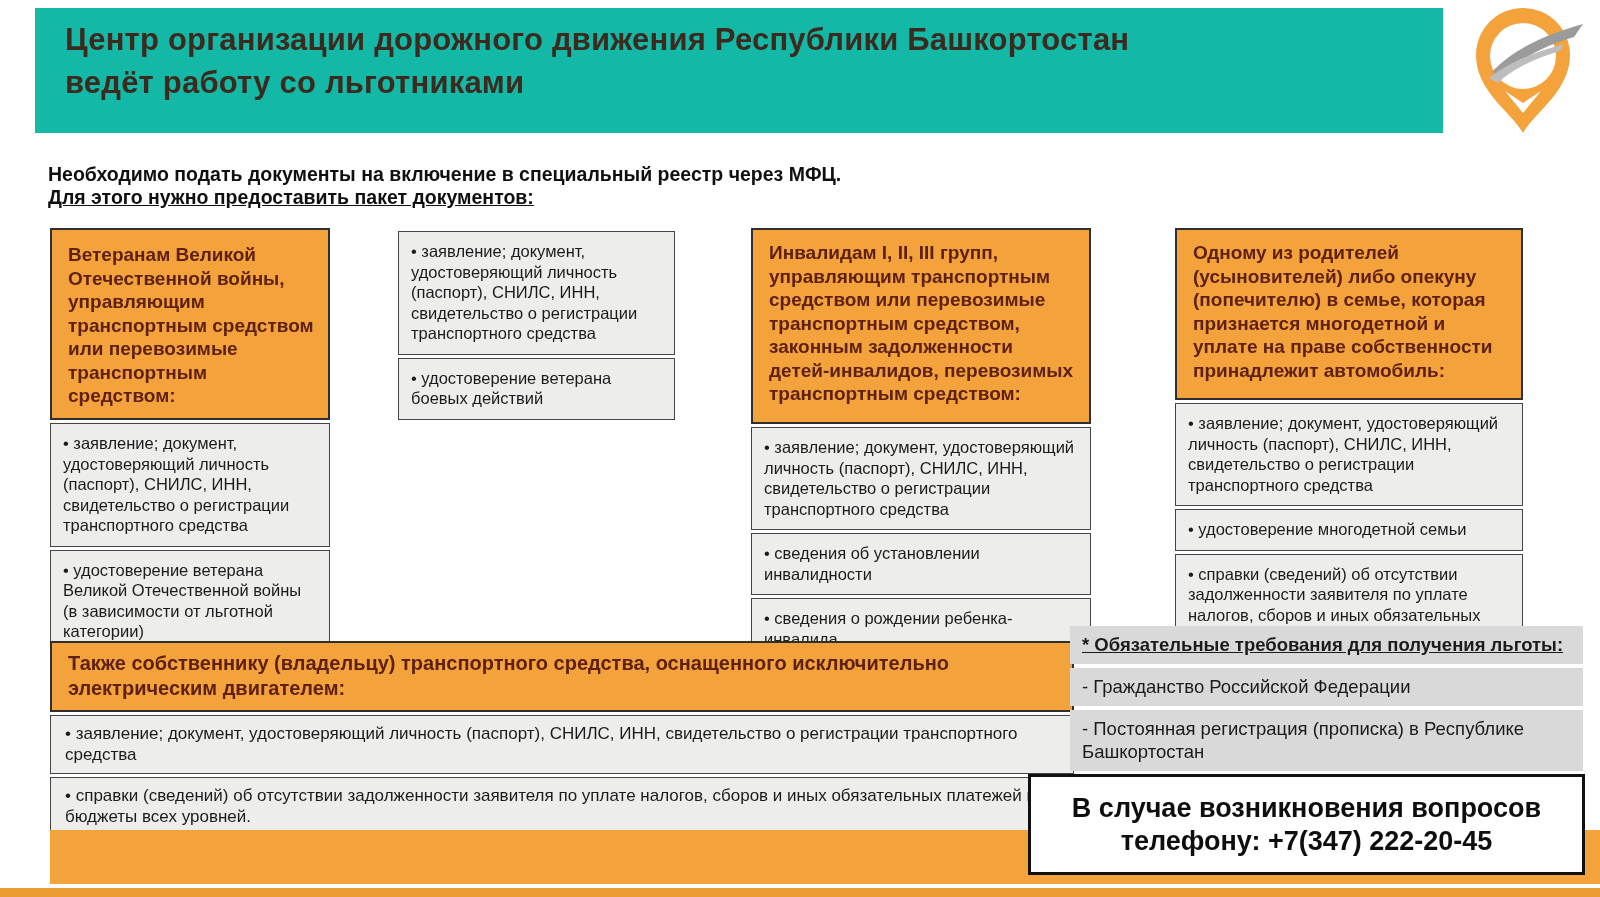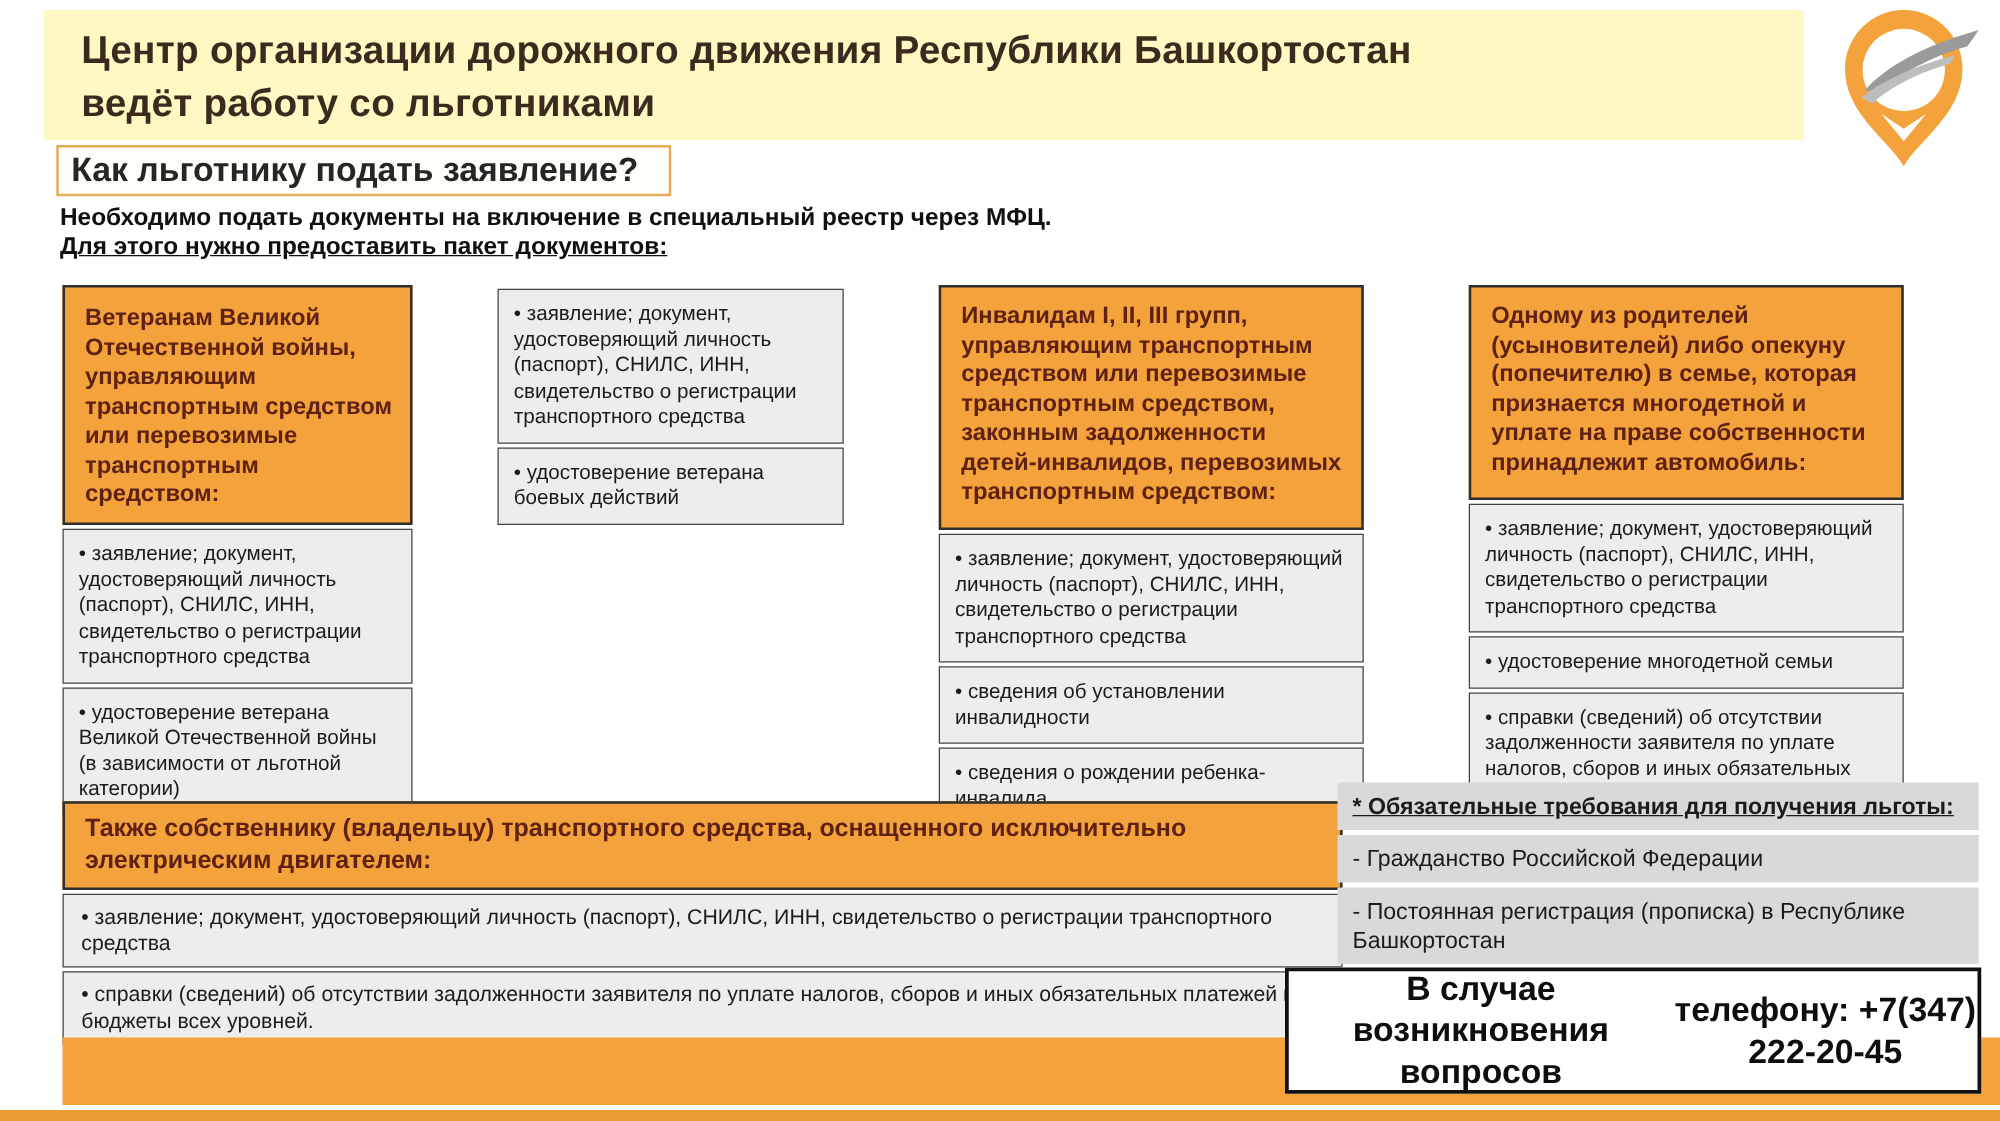--- a/index.html
+++ b/index.html
@@ -2,22 +2,22 @@
 <html><head>
 <meta charset="utf-8">
 <style>
   html,body{margin:0;padding:0;background:#ffffff;}
   .page{
     position:relative;width:1600px;height:897px;background:#ffffff;overflow:hidden;
     font-family:"Liberation Sans","DejaVu Sans",sans-serif;
   }
   
   .banner{
-    position:absolute;left:35px;top:8px;width:1408px;height:104px;
-    background:#fef9c3;box-sizing:border-box;padding:10px 20px 0 30px;
+    position:absolute;left:35px;top:8px;width:1408px;height:125px;
+    background:#14b8a6;box-sizing:border-box;padding:10px 20px 0 30px;
   }
   .banner-title{font-size:31px;font-weight:bold;color:#3C2A1E;line-height:43px;letter-spacing:.2px;}
   
   .logo{position:absolute;left:1462px;top:6px;width:122px;height:130px;}
   
   .section-heading{
     position:absolute;left:45px;top:116px;width:492px;height:41px;box-sizing:border-box;
     background:#FFFDF7;border:2px solid #E2AE59;
     font-size:27px;font-weight:bold;color:#262626;line-height:37px;padding-left:10px;
   }
@@ -49,21 +49,21 @@
     background:#D9D9D9;box-sizing:border-box;margin-bottom:4px;
     padding:7px 12px 8px 12px;font-size:18.5px;color:#1B1B1B;line-height:23px;
   }
   .req-title{font-weight:bold;text-decoration:underline;}
   
   .bottom-band{position:absolute;left:50px;top:830px;width:1550px;height:54px;background:#F4A23C;}
   .bottom-strip{position:absolute;left:0;top:888px;width:1600px;height:9px;background:#EB9D33;}
   .contact-box{
     position:absolute;left:1028px;top:774px;width:557px;height:101px;z-index:5;box-sizing:border-box;
     background:#ffffff;border:3px solid #111111;
-    display:flex;flex-direction:row;justify-content:center;align-items:center;
+    display:flex;flex-direction:column;justify-content:center;align-items:center;
     font-size:27px;font-weight:bold;color:#0E0E0E;line-height:33px;text-align:center;
   }
 </style>
 </head>
 <body>
 
 <div class="page">
 
   <div class="banner">
     <div class="banner-title">
@@ -73,21 +73,20 @@
   </div>
 
   <svg class="logo" viewBox="0 0 122 130">
     <path d="M61,127 C49,106 14,85 14,49 A47,47 0 1 1 108,49 C108,85 73,106 61,127 Z" fill="#F4A23C"></path>
     <circle cx="61" cy="50" r="33" fill="#ffffff"></circle>
     <path d="M30,66 C52,42 86,28 121,18 L112,31 C84,39 56,53 40,71 Z" fill="#9B9B9B"></path>
     <path d="M27,72 C50,54 80,44 102,38 L98,45 C76,51 50,63 36,77 Z" fill="#BDBDBD"></path>
     <path d="M43,85 L61,97 L79,85 L61,107 Z" fill="#ffffff"></path>
   </svg>
 
-  <div class="section-heading">Как льготнику подать заявление?</div>
 
   <div class="intro">
     <div>Необходимо подать документы на включение в специальный реестр через МФЦ.</div>
     <div class="u">Для этого нужно предоставить пакет документов:</div>
   </div>
 
   <div class="card" id="card1">
     <div class="card-header">Ветеранам Великой Отечественной войны, управляющим транспортным средством или перевозимые транспортным средством:</div>
     <div class="card-bullet">• заявление; документ, удостоверяющий личность (паспорт), СНИЛС, ИНН, свидетельство о регистрации транспортного средства</div>
     <div class="card-bullet">• удостоверение ветерана Великой Отечественной войны (в зависимости от льготной категории)</div>

